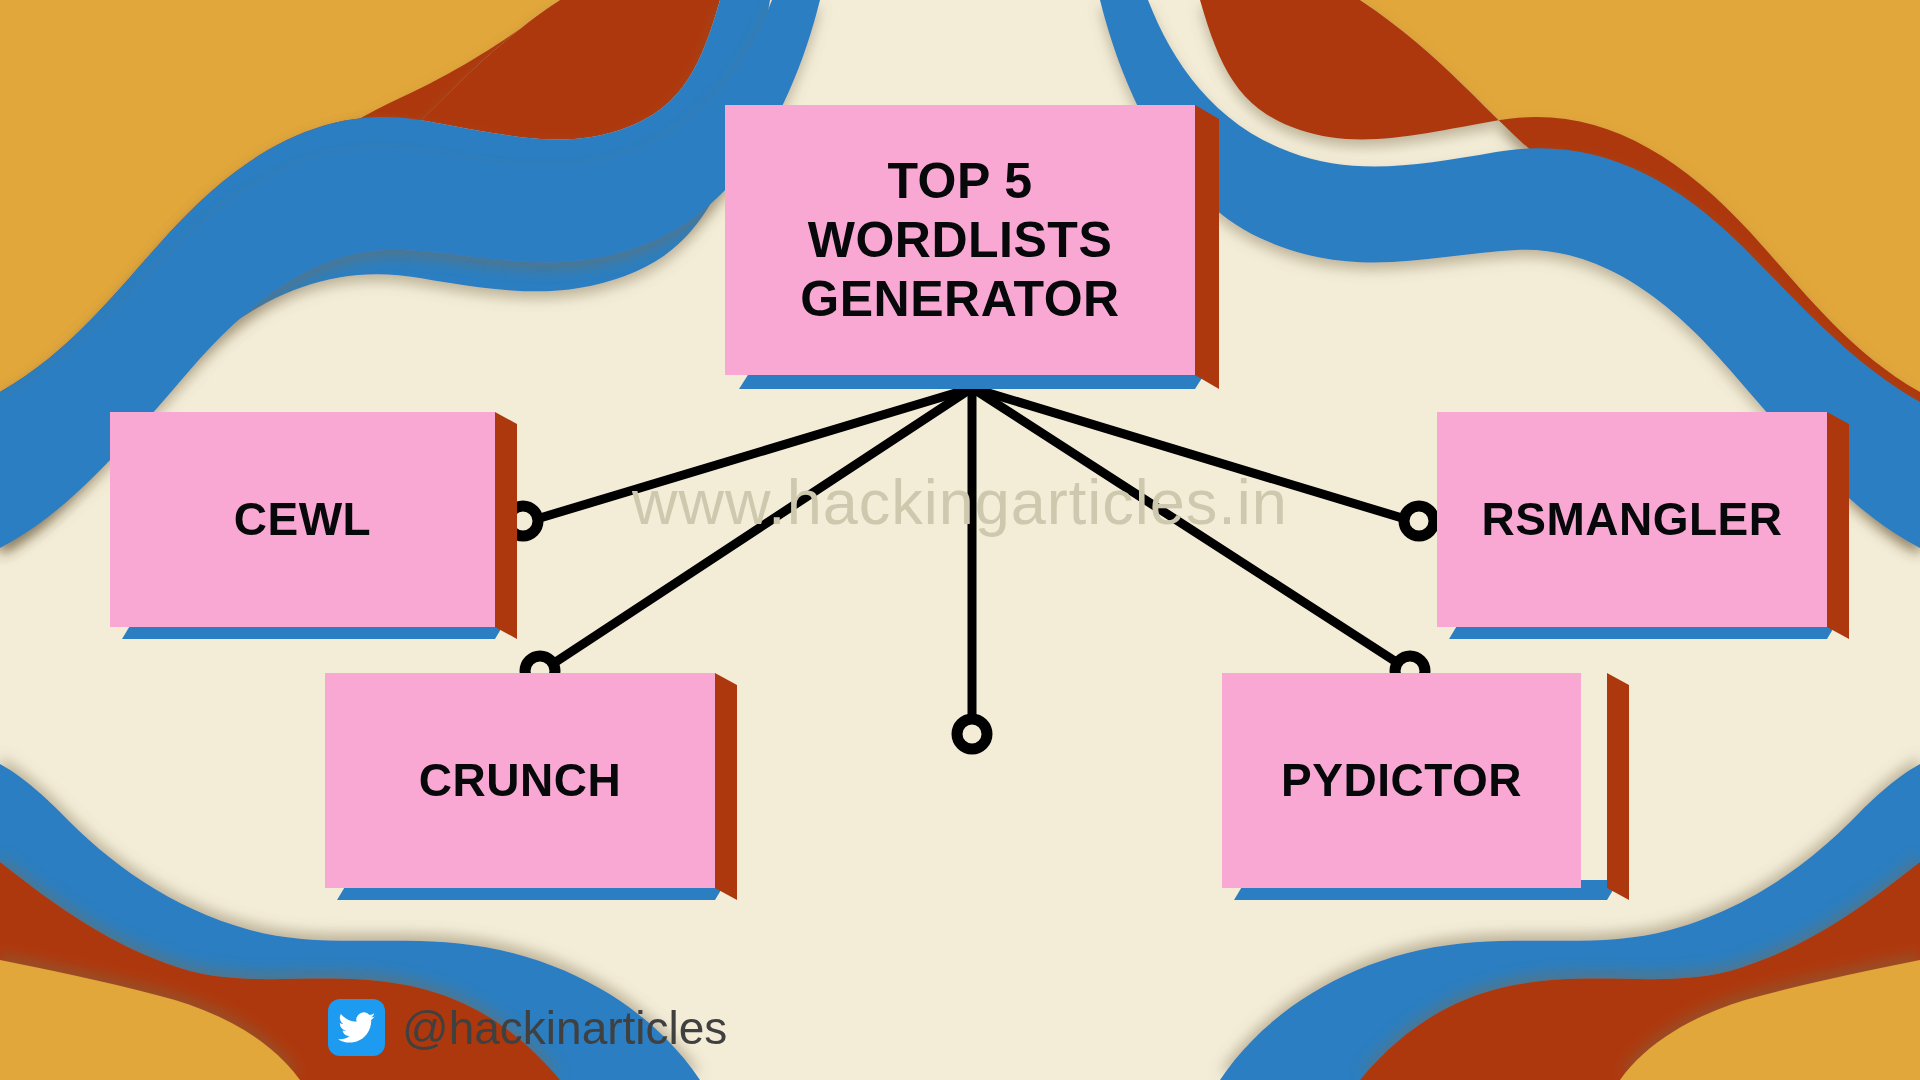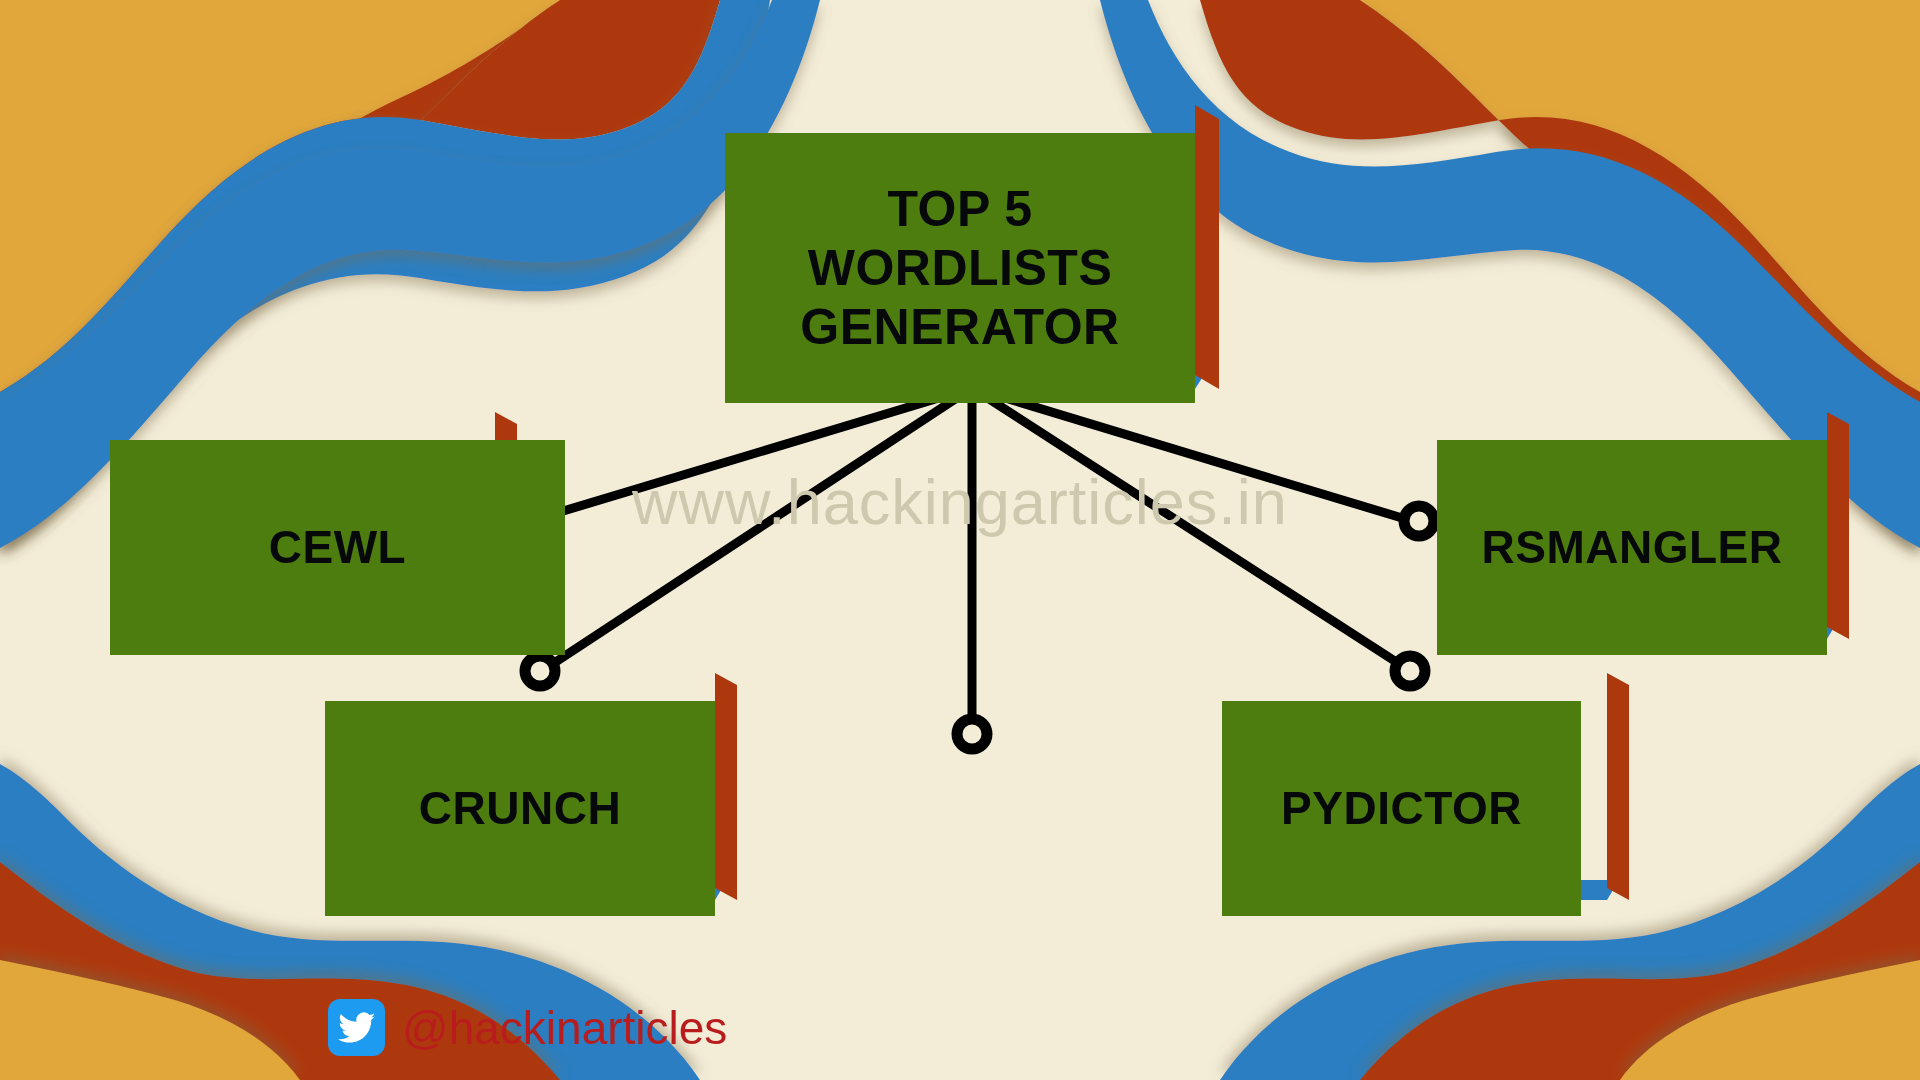--- a/index.html
+++ b/index.html
@@ -13,24 +13,23 @@
 
   .layer{position:absolute;inset:0;width:1920px;height:1080px;pointer-events:none;}
 
   
   #wires{position:absolute;left:0;top:0;width:1920px;height:1080px;}
 
   
   .node{position:absolute;}
   .node .face{
     position:absolute;left:0;top:0;width:100%;height:100%;
-    background:#4d7c0f;
+    background:#f9a8d4;
     display:flex;align-items:center;justify-content:center;
     z-index:3;
-    margin-top:28px;
   }
   .node .side{
     position:absolute;z-index:2;background:#ae380e;
   }
   .node .base{
     position:absolute;z-index:1;background:#2b7ec1;
   }
   .node .label{
     color:#07080a;
     font-weight:bold;
@@ -41,21 +40,21 @@
     font-family:"Liberation Sans",sans-serif;
   }
 
   
   #hub{left:725px;top:105px;width:470px;height:270px;}
   #hub .label{font-size:50px;line-height:1.18;}
 
   
   .leaf .label{font-size:46px;}
 
-  #n-cewl{left:110px;top:412px;width:455px;height:215px;border-radius:8px;}
+  #n-cewl{left:110px;top:412px;width:385px;height:215px;border-radius:8px;}
   #n-rsmangler{left:1437px;top:412px;width:390px;height:215px;}
   #n-crunch{left:325px;top:673px;width:390px;height:215px;}
   #n-cupp{left:772px;top:744px;width:390px;height:215px;}
   #n-pydictor{left:1222px;top:673px;width:359px;height:215px;}
 
   
   #watermark{
     position:absolute;left:0;top:466px;width:1920px;
     text-align:center;
     font-size:63px;
@@ -70,21 +69,21 @@
   #handle{
     position:absolute;left:328px;top:999px;
     display:flex;align-items:center;gap:17px;z-index:6;
   }
   #handle .tw-badge{
     width:57px;height:57px;border-radius:12px;background:#1d9bf0;
     display:flex;align-items:center;justify-content:center;
   }
   #handle .tw-badge svg{width:38px;height:38px;display:block;}
   #handle .hname{
-    font-size:46px;color:#b91c1c;
+    font-size:46px;color:#404040;
     font-family:"Liberation Sans",sans-serif;
     letter-spacing:0px;
   }
 </style>
 </head>
 <body>
 
 <div id="stage">
 
   <svg class="layer" viewBox="0 0 1920 1080" width="1920" height="1080" xmlns="http://www.w3.org/2000/svg">

